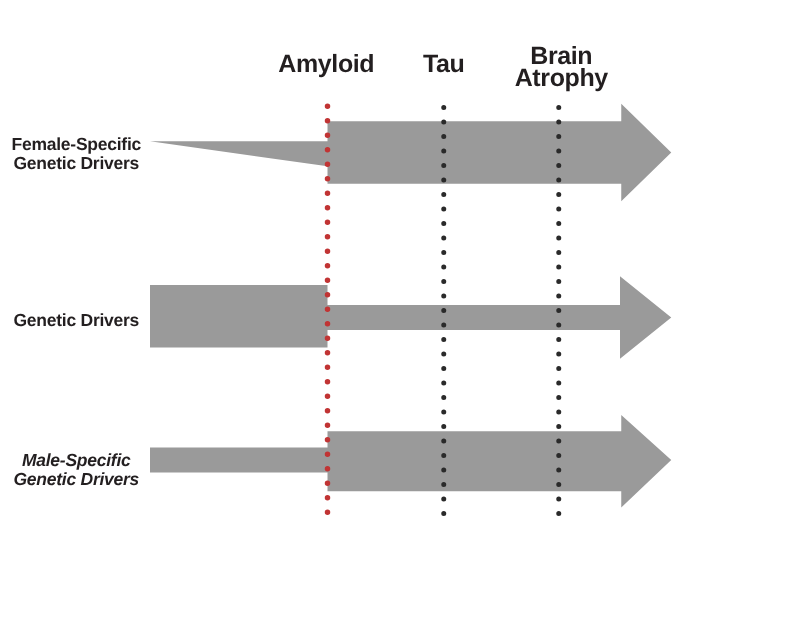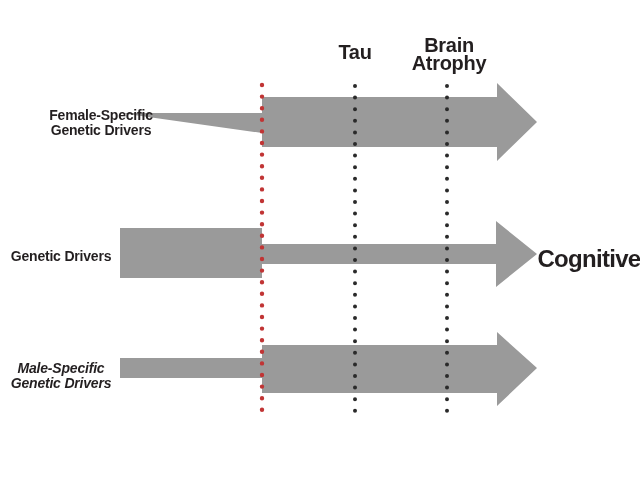--- a/index.html
+++ b/index.html
@@ -36,37 +36,39 @@
 
     <polygon points="120,113 262,113 262,97 497,97 497,83 537,122 497,161 497,147 262,147 262,133" fill="#9a9a9a"></polygon>
     <polygon points="120,228 262,228 262,244 496,244 496,221 537,254 496,287 496,264 262,264 262,278 120,278" fill="#9a9a9a"></polygon>
     <polygon points="120,358 262,358 262,345 497,345 497,332 537,368 497,406 497,393 262,393 262,378 120,378" fill="#9a9a9a"></polygon>
 
     <line x1="262" y1="85" x2="262" y2="415" stroke-width="4.4" stroke-linecap="round" stroke-dasharray="0 11.6" stroke="#c13434"></line>
     <line x1="355" y1="86" x2="355" y2="415" stroke-width="4" stroke-linecap="round" stroke-dasharray="0 11.6" stroke="#2a2a2a"></line>
     <line x1="447" y1="86" x2="447" y2="415" stroke-width="4" stroke-linecap="round" stroke-dasharray="0 11.6" stroke="#2a2a2a"></line>
   </svg>
 
+  <div class="label biomarker-label" style="left:261px; top:52px;">
+    <span>Amyloid</span>
+  </div>
   <div class="label biomarker-label" style="left:355px; top:52px;">
     <span>Tau</span>
   </div>
   <div class="label biomarker-label two-line" style="left:449px; top:54px;">
     <span>Brain</span>
     <span>Atrophy</span>
   </div>
 
-  <div class="label driver-label" style="left:61px; top:123px;margin-left:40px;">
+  <div class="label driver-label" style="left:61px; top:123px;">
     <span>Female-Specific</span>
     <span>Genetic Drivers</span>
   </div>
   <div class="label driver-label" style="left:61px; top:256px;">
     <span>Genetic Drivers</span>
   </div>
   <div class="label driver-label" style="left:61px; top:376px;font-style:italic;">
     <span>Male-Specific</span>
     <span>Genetic Drivers</span>
   </div>
 
   <div class="label outcome-label" style="left:589px; top:258px;">
-    <span>Cognitive</span>
   </div>
 
 </div>
 
 </body></html>

